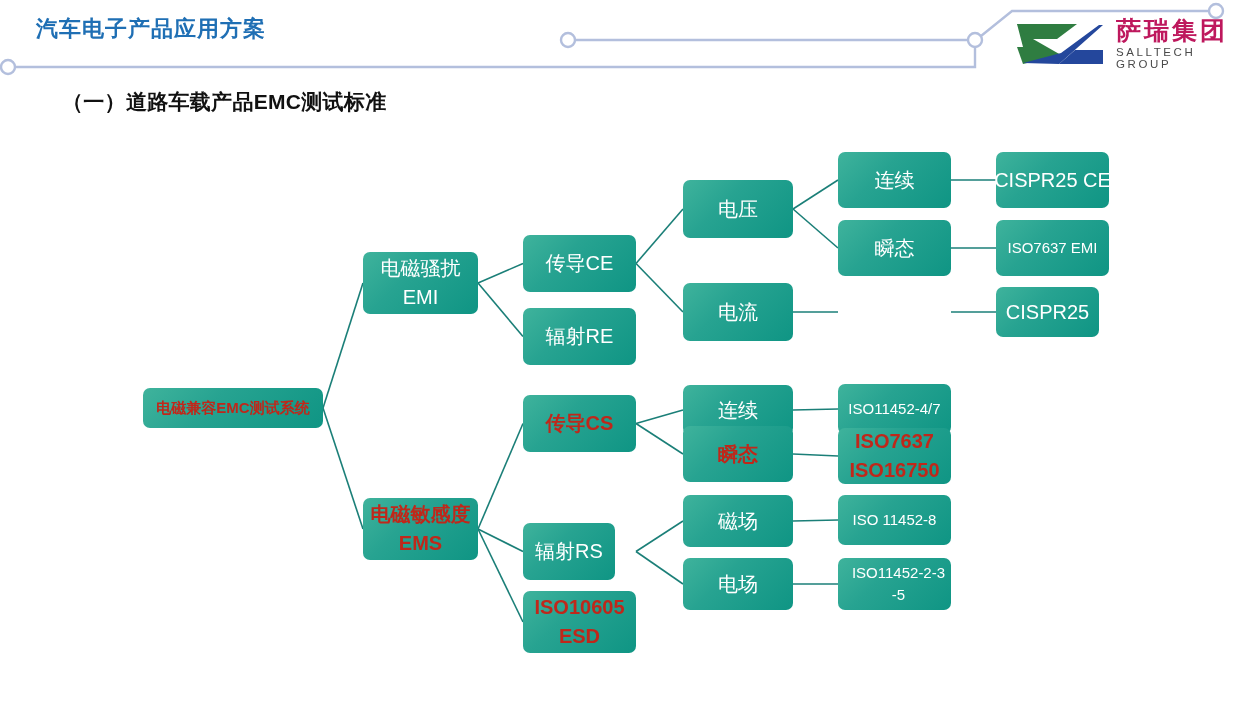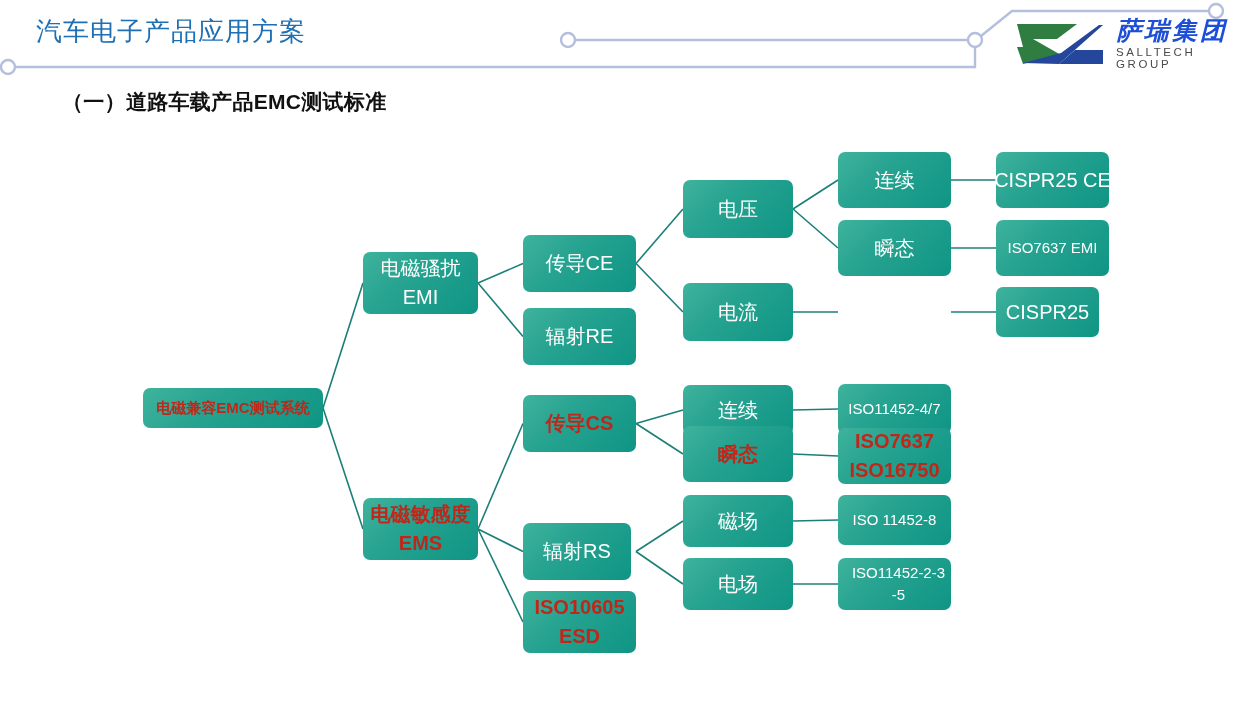--- a/index.html
+++ b/index.html
@@ -27,22 +27,22 @@
     position: absolute;
     left: 0; top: 0;
     width: 1255px;
     height: 86px;
     pointer-events: none;
   }
   #page-title {
     position: absolute;
     left: 36px;
     top: 14px;
-    font-size: 26px;
-    font-weight: normal;
+    font-size: 22px;
+    font-weight: bold;
     color: #1f6fb4;
     letter-spacing: 1px;
     white-space: nowrap;
   }
 
   
   #logo {
     position: absolute;
     left: 1013px;
     top: 20px;
@@ -55,24 +55,23 @@
   #logo-mark { width: 94px; height: 44px; flex: none; }
   #logo-text {
     display: flex;
     flex-direction: column;
     justify-content: center;
     line-height: 1;
   }
   #logo-cn {
     font-size: 25px;
     font-weight: bold;
-    color: #1d4ed8;
+    color: #be185d;
     letter-spacing: 3px;
     font-family: "DejaVu Sans", "Liberation Sans", sans-serif;
-    font-style: italic;
   }
   #logo-en {
     font-size: 11.5px;
     color: #4a4a4a;
     letter-spacing: 2.6px;
     margin-top: 4px;
     font-family: "Liberation Sans", sans-serif;
   }
 
   
@@ -206,21 +205,21 @@
     </div>
     <div class="node" style="left: 523px; top: 105px; width: 113px; height: 57px;">
       <span class="ln">传导CE</span>
     </div>
     <div class="node" style="left: 523px; top: 178px; width: 113px; height: 57px;">
       <span class="ln">辐射RE</span>
     </div>
     <div class="node red" style="left: 523px; top: 265px; width: 113px; height: 57px;">
       <span class="ln">传导CS</span>
     </div>
-    <div class="node" style="left: 523px; top: 393px; width: 108px; height: 57px;">
+    <div class="node" style="left: 523px; top: 393px; width: 92px; height: 57px;">
       <span class="ln">辐射RS</span>
     </div>
     <div class="node red" style="left: 523px; top: 461px; width: 113px; height: 62px;">
       <span class="ln">ISO10605</span>
       <span class="ln">ESD</span>
     </div>
     <div class="node" style="left: 683px; top: 50px; width: 110px; height: 58px;">
       <span class="ln">电压</span>
     </div>
     <div class="node" style="left: 683px; top: 153px; width: 110px; height: 58px; text-align: right;">

